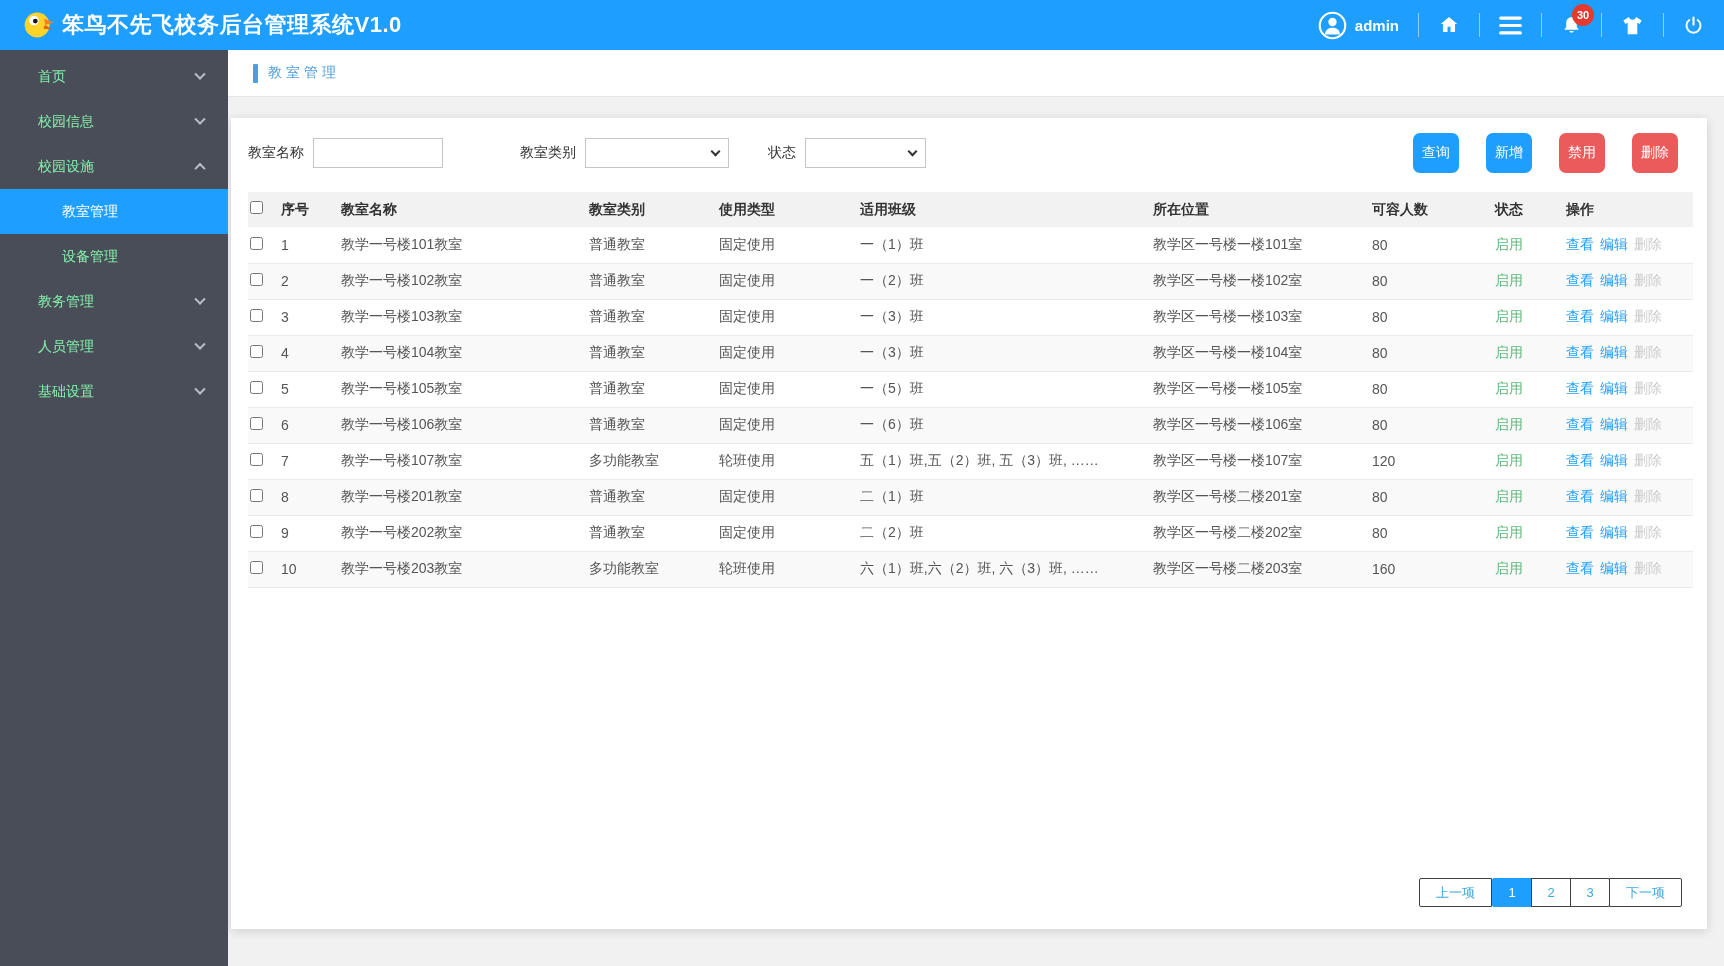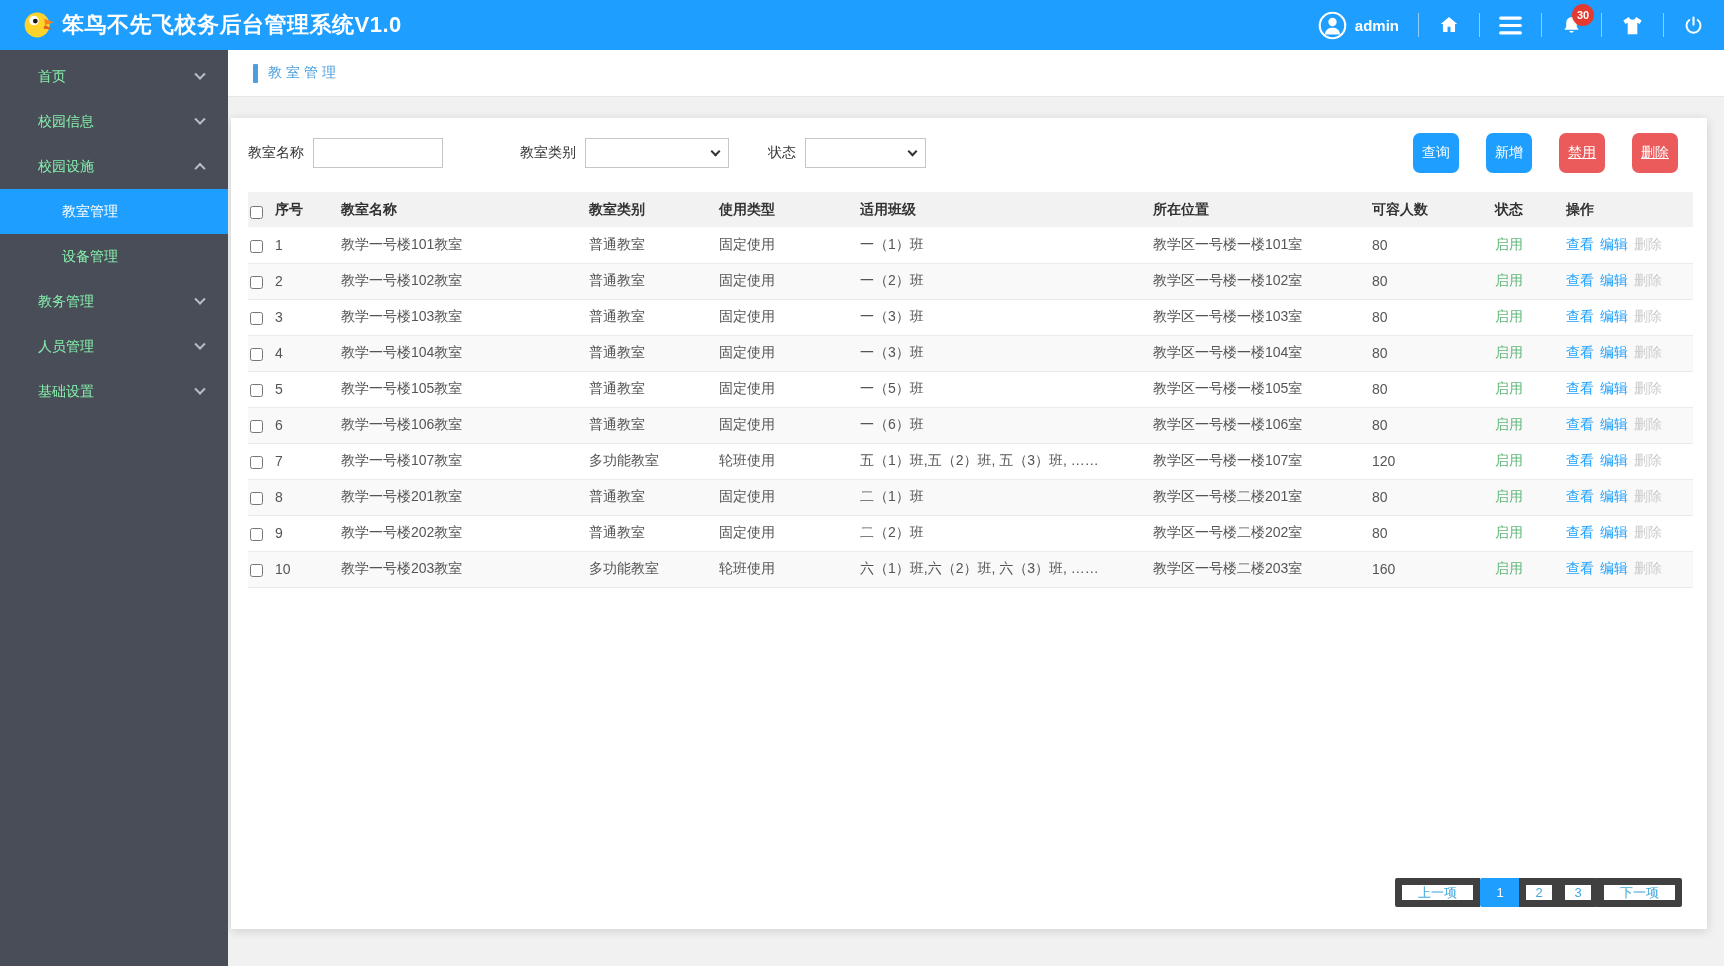--- a/index.html
+++ b/index.html
@@ -55,39 +55,39 @@
     display:flex; align-items:center; cursor:pointer; }
   .select-box.w1 { width:144px; } .select-box.w2 { width:121px; }
   .select-value { flex:1; padding:0 6px; font-size:14px; color:#333; }
   .caret { width:7px; height:7px; border-right:2px solid #333; border-bottom:2px solid #333;
     transform:rotate(45deg); margin:-3px 9px 0 0; }
   .btn-group { margin-left:auto; display:flex; gap:27px; margin-right:12px; }
   .btn { min-width:46px; height:40px; border:none; border-radius:7px; color:#fff;
     font-size:14px; padding:0 9px; cursor:pointer;
     font-family:"Liberation Sans","DejaVu Sans",sans-serif; }
   .btn.blue { background:#1E9FFF; }
-  .btn.red  { background:#EC5B5B;text-decoration:underline; }
+  .btn.red  { background:#EC5B5B; }
 
   
   .grid { position:absolute; top:74px; left:17px; width:1445px; border-collapse:collapse;
     table-layout:fixed; font-size:14px; color:#555; }
   .grid thead th { background:#f2f2f2; height:35px; text-align:left; font-weight:bold;
     color:#333; padding:0 4px 0 0; }
   .grid tbody td { height:36px; border-bottom:1px solid #ebebeb; padding:0 4px 0 0;
     white-space:nowrap; overflow:hidden; }
   .grid tbody tr:nth-child(even) { background:#f9f9f9; }
-  .no-wrap { display:flex; align-items:flex-end; gap:12px; padding-left:2px; }
+  .no-wrap { display:flex; align-items:flex-start; gap:18px; padding-left:2px; }
   .no-wrap input { width:13px; height:13px; cursor:pointer; }
   .status { color:#5FB878;text-align:right; }
   .act-view,.act-edit { color:#1E9FFF; margin-right:6px; cursor:pointer; }
   .act-del { color:#ccc; cursor:default; }
 
   
   .pagination { position:absolute; right:25px; bottom:22px; display:flex; }
-  .page-btn { height:29px; border:7px solid #404040; background:#fff; color:#41A8DC;
+  .page-btn { height:29px; border:1px solid #404040; background:#fff; color:#41A8DC;
     font-size:13px; display:flex; align-items:center; justify-content:center;
     padding:0 16px; margin-left:-1px; cursor:pointer;
     font-family:"Liberation Sans","DejaVu Sans",sans-serif; }
   .page-btn.num { width:40px; padding:0; }
   .page-btn.active { background:#1E9FFF; border-color:#1E9FFF; color:#fff; }
   .page-btn:first-child { border-radius:2px 0 0 2px; margin-left:0; }
   .page-btn:last-child  { border-radius:0 2px 2px 0; }
 </style>
 </head>
 <body>

